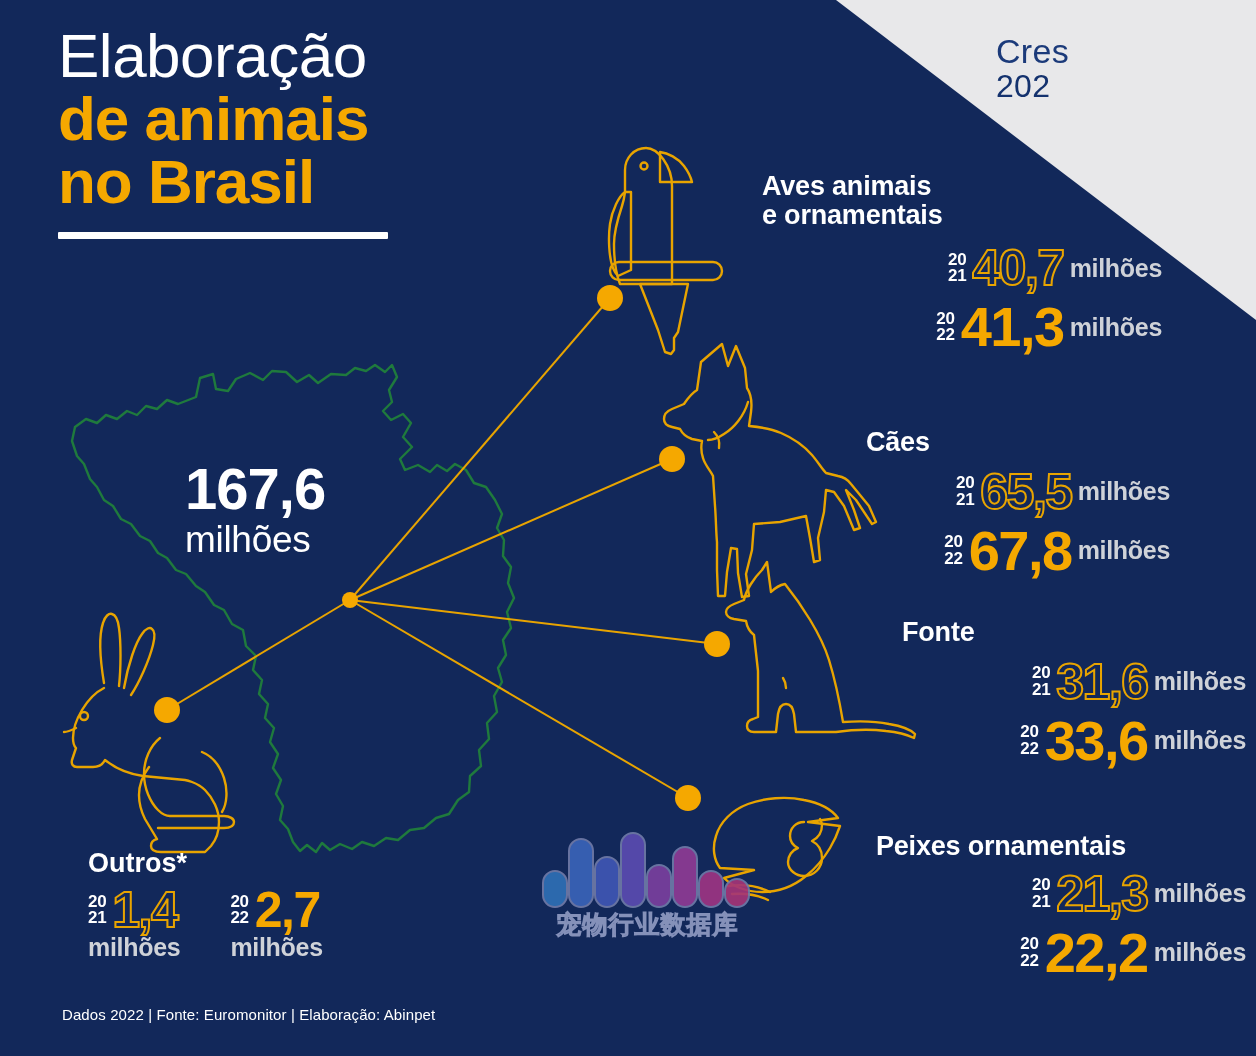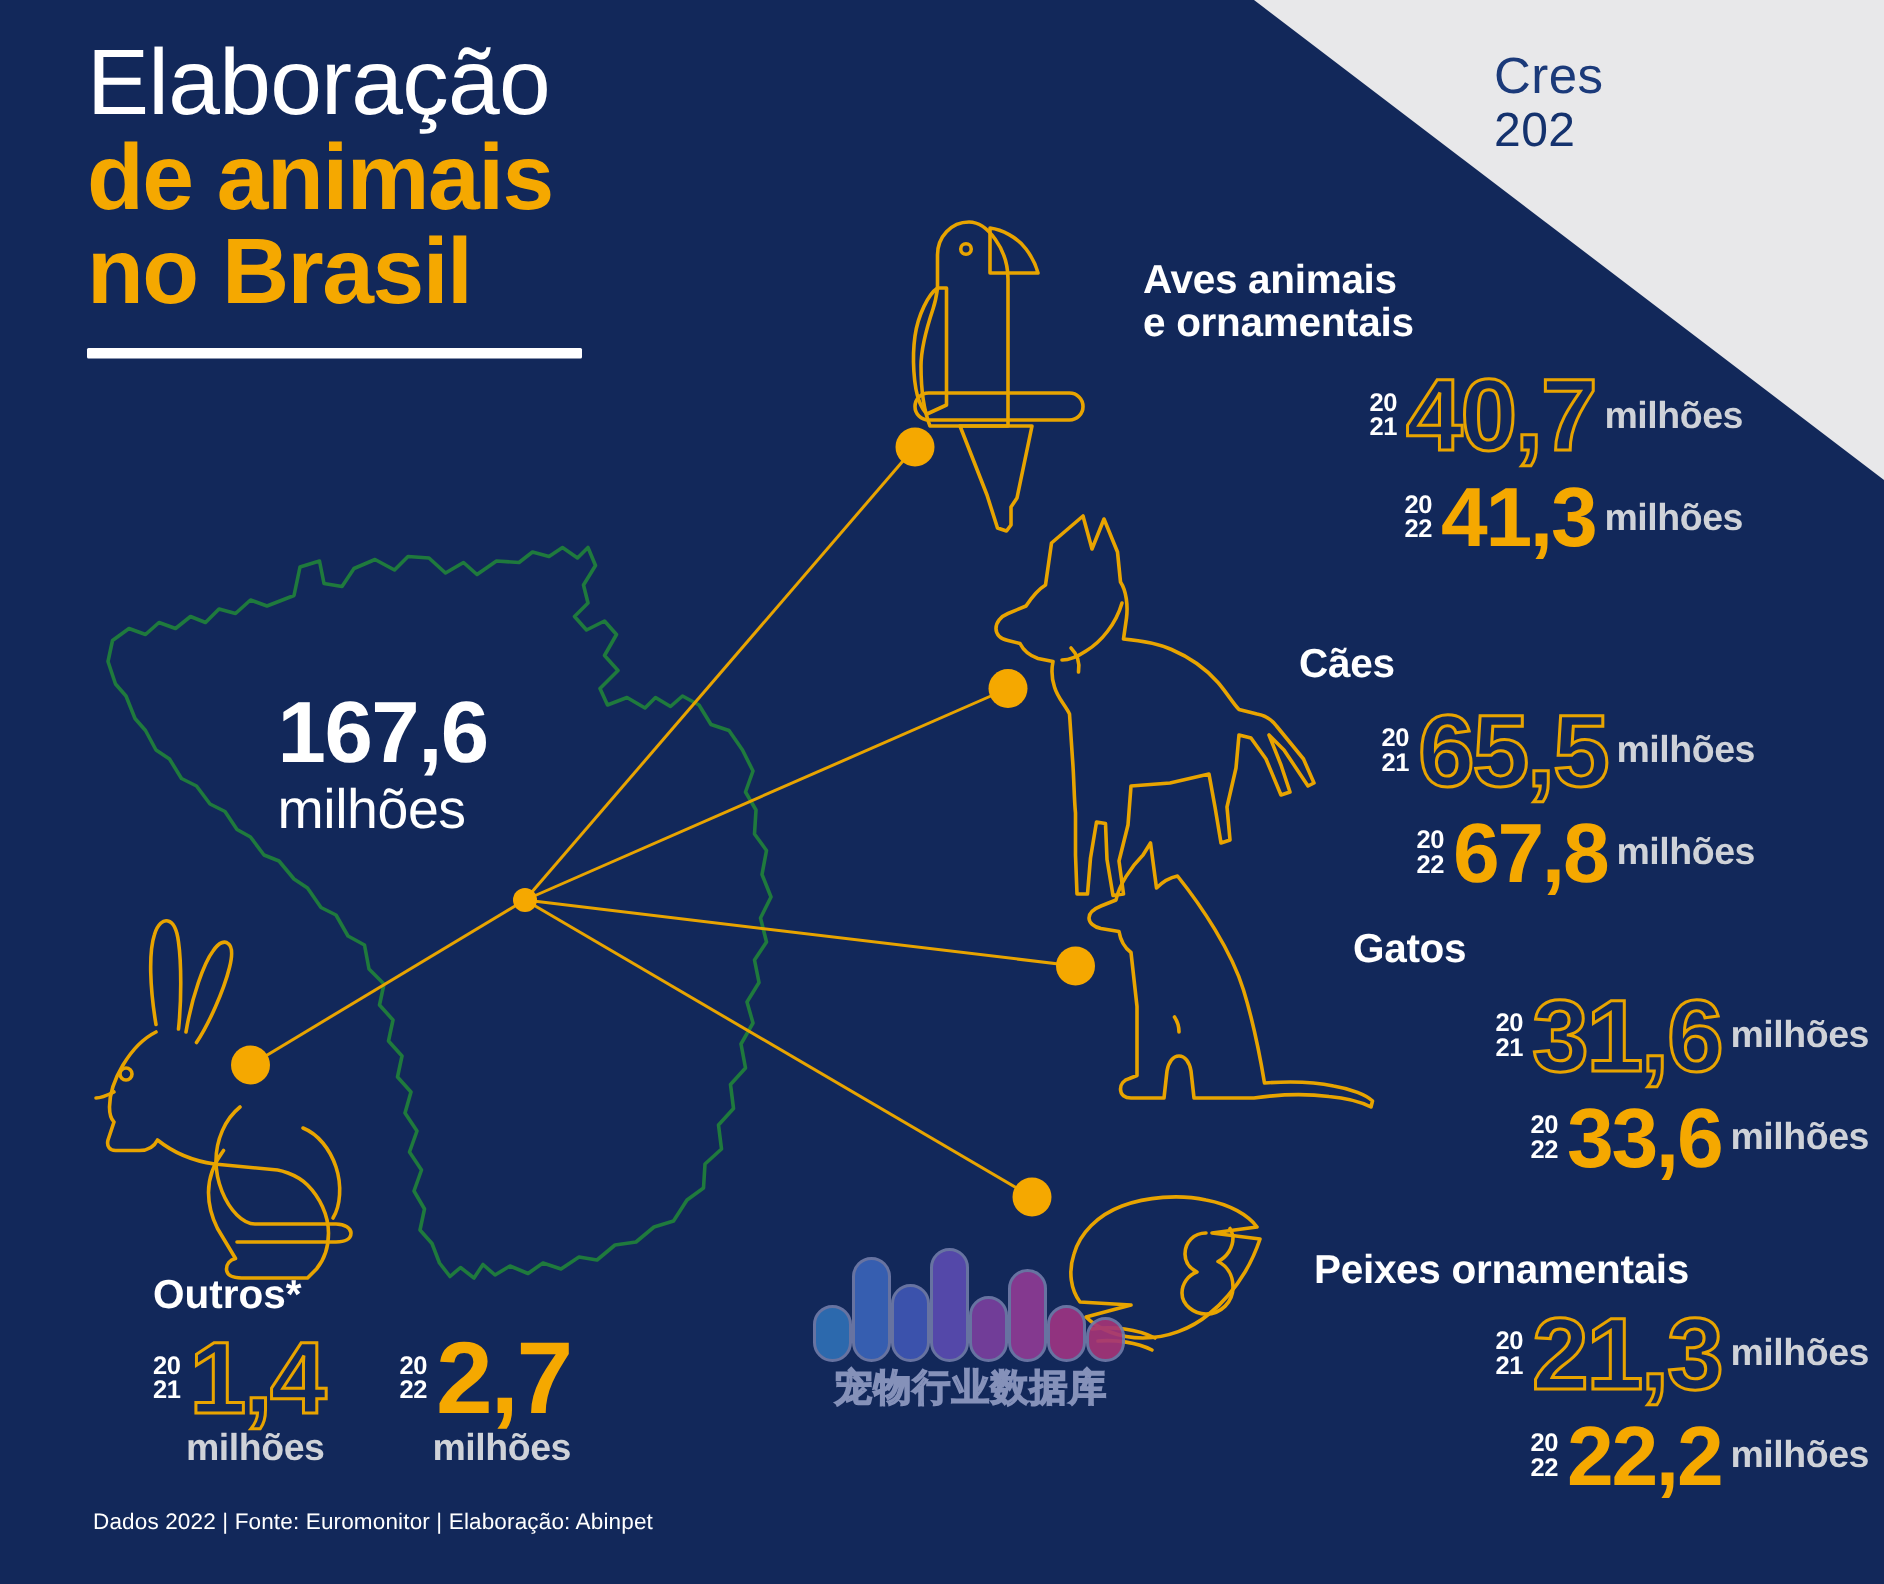--- a/index.html
+++ b/index.html
@@ -56,25 +56,25 @@
   }
   .yearbox i{display:block;font-style:normal;}
   .val{font-weight:700;line-height:1;letter-spacing:-1.5px;}
   .val.outline{
     color:transparent;
     -webkit-text-stroke:2px #e8a400;
   }
   .val.solid{color:#f5a800;}
   .unit{font-size:25px;font-weight:700;color:#cfd2d8;letter-spacing:-.3px;}
 
-  .v-lg{font-size:68px;}
+  .v-lg{font-size:50px;}
   .v-xl{font-size:56px;}
 
   
-  .outros{position:absolute;left:102px;top:848px;width:430px;}
+  .outros{position:absolute;left:88px;top:848px;width:430px;}
   .outros .cat{font-size:27px;font-weight:700;color:#fff;}
   .outros-grid{display:flex;gap:50px;margin-top:6px;}
   .outros-col{display:flex;flex-direction:column;}
   .outros-col .unit{margin-top:-2px;text-align:right;}
 
   
   .footer{
     position:absolute;left:62px;top:1006px;font-size:15px;color:#ffffff;font-weight:400;
     letter-spacing:.1px;
   }
@@ -266,21 +266,21 @@
       <span class="yearbox">
         <i>20</i>
           <i>22</i>
       </span>
       <span class="val solid v-xl">67,8</span>
       <span class="unit">milhões</span>
     </div>
   </div>
 
   <div class="stat" style="left:846px;top:618px;width:400px;text-align:right;">
-    <div class="cat" style="text-align:left;margin-left:56px;">Gatos</div>
+    <div class="cat" style="text-align:left;margin-left:56px;">Fonte</div>
     <div class="row" style="margin-top:10px;">
       <span class="yearbox">
         <i>20</i>
           <i>21</i>
       </span>
       <span class="val outline v-lg">31,6</span>
       <span class="unit">milhões</span>
     </div>
     <div class="row" style="margin-top:6px;">
       <span class="yearbox">

